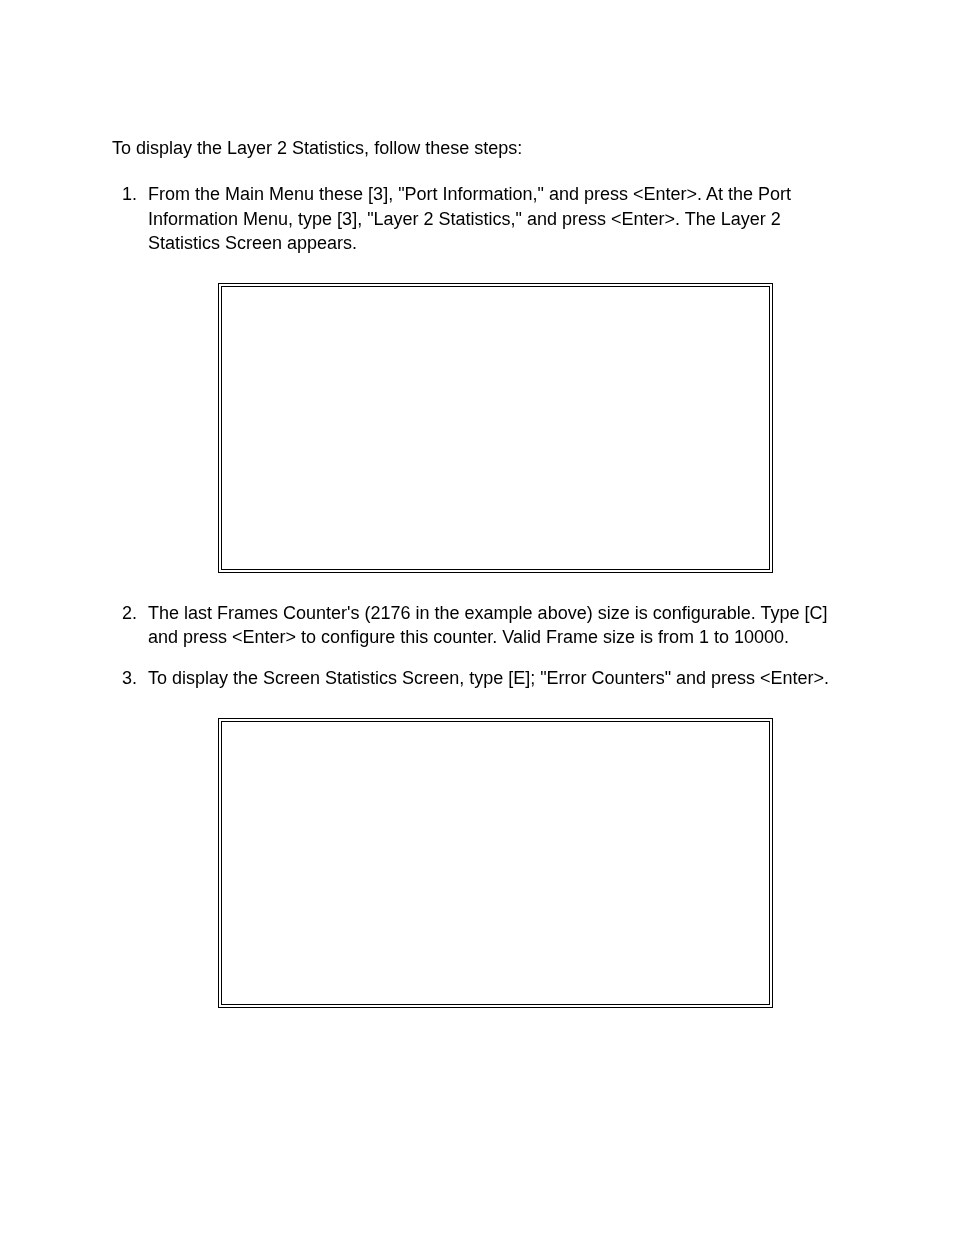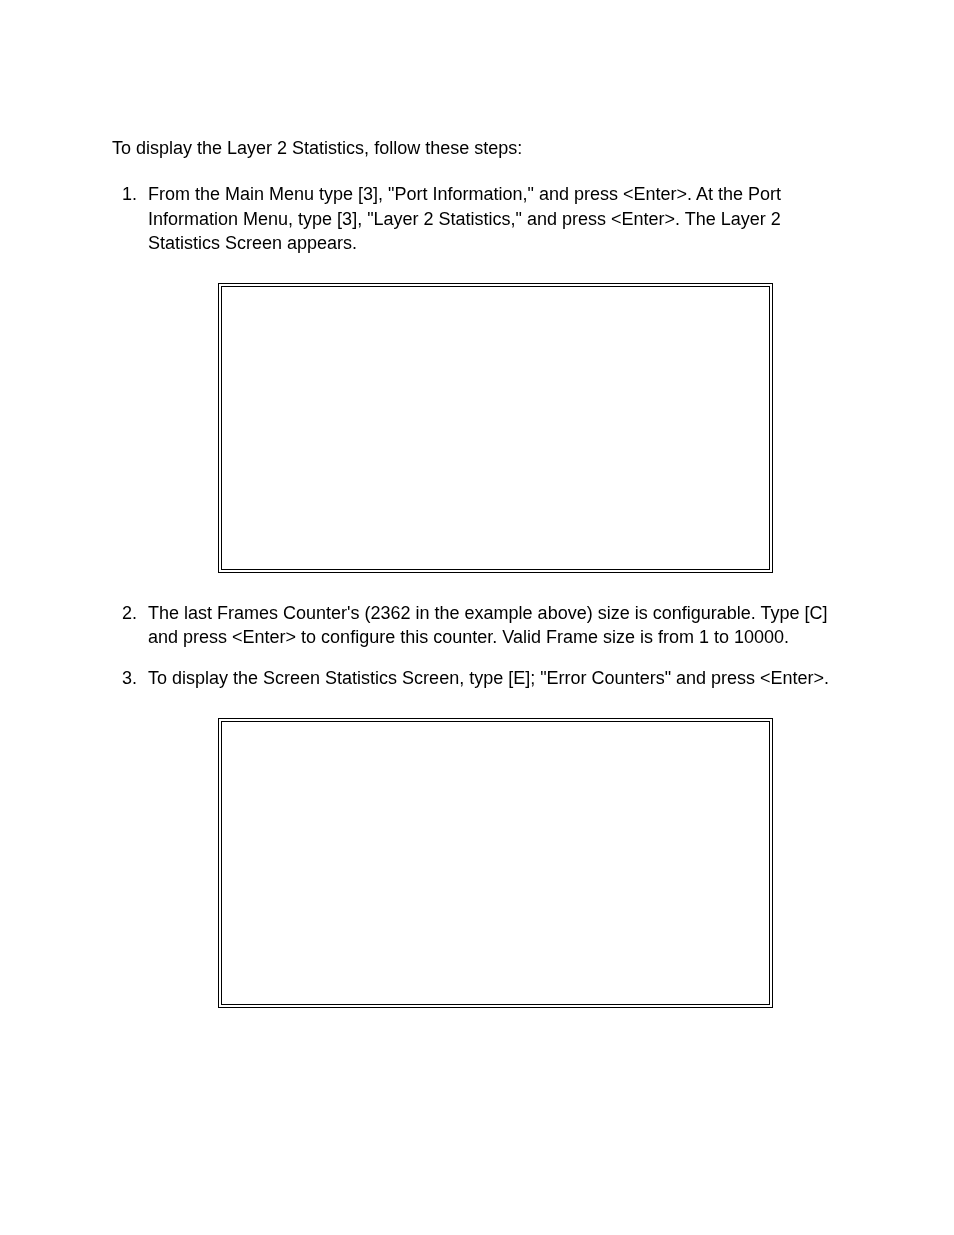--- a/index.html
+++ b/index.html
@@ -45,26 +45,26 @@
 </head>
 <body>
 
 <div class="page">
 
   <p class="intro">To display the Layer 2 Statistics, follow these steps:</p>
 
   <ol class="steps">
 
     <li>
-      <span>From the Main Menu type [</span><span class="key">3</span><span>], "Port Information," and press &lt;Enter&gt;.  At the Port Information Menu, type [</span><span class="key">3</span><span>], "Layer 2 Statistics," and press &lt;Enter&gt;.  The Layer 2 Statistics Screen appears.</span>
+      <span>From the Main Menu these [</span><span class="key">3</span><span>], "Port Information," and press &lt;Enter&gt;.  At the Port Information Menu, type [</span><span class="key">3</span><span>], "Layer 2 Statistics," and press &lt;Enter&gt;.  The Layer 2 Statistics Screen appears.</span>
       <div class="screen-box"></div>
     </li>
 
     <li>
-      <span>The last Frames Counter's (2362 in the example above) size is configurable.  Type [</span><span class="key">C</span><span>] and press &lt;Enter&gt; to configure this counter.  Valid Frame size is from 1 to 10000.</span>
+      <span>The last Frames Counter's (2176 in the example above) size is configurable.  Type [</span><span class="key">C</span><span>] and press &lt;Enter&gt; to configure this counter.  Valid Frame size is from 1 to 10000.</span>
     </li>
 
     <li>
       <span>To display the Screen Statistics Screen, type [</span><span class="key">E</span><span>]; "Error Counters" and press &lt;Enter&gt;.</span>
       <div class="screen-box"></div>
     </li>
 
   </ol>
 
 </div>

